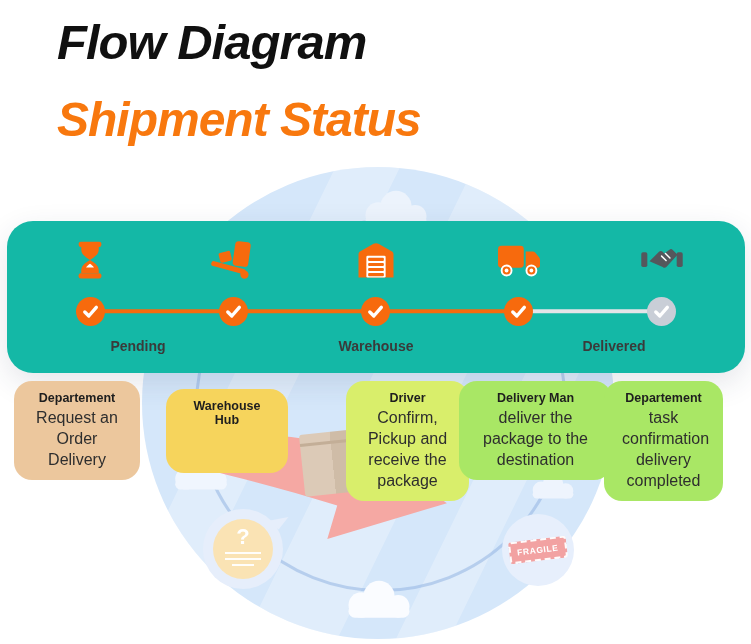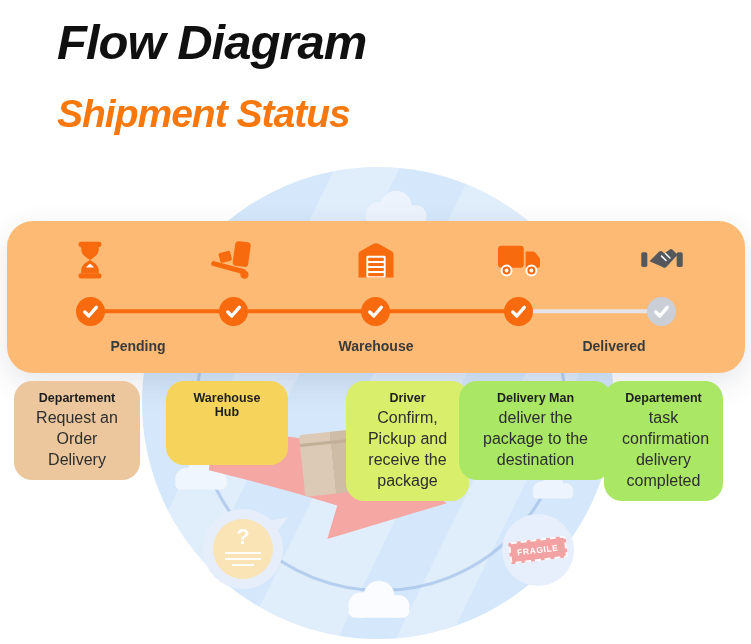--- a/index.html
+++ b/index.html
@@ -2,21 +2,21 @@
 <html><head>
 <meta charset="utf-8">
 <style>
   html,body{margin:0;padding:0;background:#fff;}
   .stage{position:relative;width:751px;height:644px;overflow:hidden;background:#ffffff;
          font-family:"Liberation Sans",sans-serif;}
 
   
   .title1{position:absolute;left:57px;top:14px;margin:0;font-size:49px;font-weight:700;
           font-style:italic;color:#101010;letter-spacing:-1px;}
-  .title2{position:absolute;left:57px;top:92px;margin:0;font-size:39px;font-weight:700;
+  .title2{position:absolute;left:57px;top:92px;margin:0;font-size:48px;font-weight:700;
           font-style:italic;color:#f8780e;letter-spacing:-1px;}
 
   
   .globe{position:absolute;left:142px;top:167px;width:472px;height:472px;border-radius:50%;
          background:#d5e7fa;overflow:hidden;z-index:1;}
   .stripe{position:absolute;background:rgba(255,255,255,0.28);transform:rotate(26deg);}
   .stripe.s1{left:70px;top:-60px;width:58px;height:640px;}
   .stripe.s2{left:210px;top:-60px;width:84px;height:640px;}
   .stripe.s3{left:360px;top:-60px;width:48px;height:640px;}
   .ring{position:absolute;left:195px;top:220px;width:366px;height:366px;border-radius:50%;
@@ -48,21 +48,21 @@
   .q-line{display:block;height:2px;background:rgba(255,255,255,0.95);margin:4px auto 0;}
   .q-line.l1{width:36px;}.q-line.l2{width:36px;}.q-line.l3{width:22px;}
 
   .fragile-circle{position:absolute;left:502px;top:514px;width:72px;height:72px;border-radius:50%;
            background:#e7effc;z-index:6;display:flex;align-items:center;justify-content:center;}
   .fragile-stamp{transform:rotate(-7deg);background:#f2a2a2;color:#fff;font-size:8.5px;
            font-weight:700;letter-spacing:0.6px;padding:4px 6px;border-radius:3px;
            border:2px dashed rgba(255,255,255,0.95);}
 
   
-  .panel{position:absolute;left:7px;top:221px;width:738px;height:152px;background:#fdba74;
+  .panel{position:absolute;left:7px;top:221px;width:738px;height:152px;background:#14b8a6;
          border-radius:26px;box-shadow:0 10px 30px rgba(40,50,80,0.12);z-index:10;
          padding:0 12px;box-sizing:border-box;}
   .row{display:flex;}
   .cell{flex:1;display:flex;align-items:center;justify-content:center;}
   .icons{margin-top:16px;height:46px;}
   .icon-cell svg{display:block;}
   .icon-cell.complete{color:#f76a0d;}
   .icon-cell.upcoming{color:#54575c;}
 
   .track{position:relative;margin-top:13px;height:30px;}
@@ -251,21 +251,21 @@
       <div class="cell">
           <span class="step-label">Delivered</span>
         </div>
     </div>
   </section>
 
   <div class="info-card card-0" style="background: rgb(236, 199, 157);">
     <p class="c-title">Departement</p>
     <p class="c-body">Request an Order Delivery</p>
   </div>
-  <div class="info-card card-1" style="background: rgb(246, 212, 92);">
+  <div class="info-card card-1" style="background: rgb(246, 212, 92); margin-top: 8px;">
     <p class="c-title">Warehouse Hub</p>
   </div>
   <div class="info-card card-2" style="background: rgb(217, 238, 107);">
     <p class="c-title">Driver</p>
     <p class="c-body">Confirm, Pickup and receive the package</p>
   </div>
   <div class="info-card card-3" style="background: rgb(169, 231, 101);">
     <p class="c-title">Delivery Man</p>
     <p class="c-body">deliver the package to the destination</p>
   </div>

